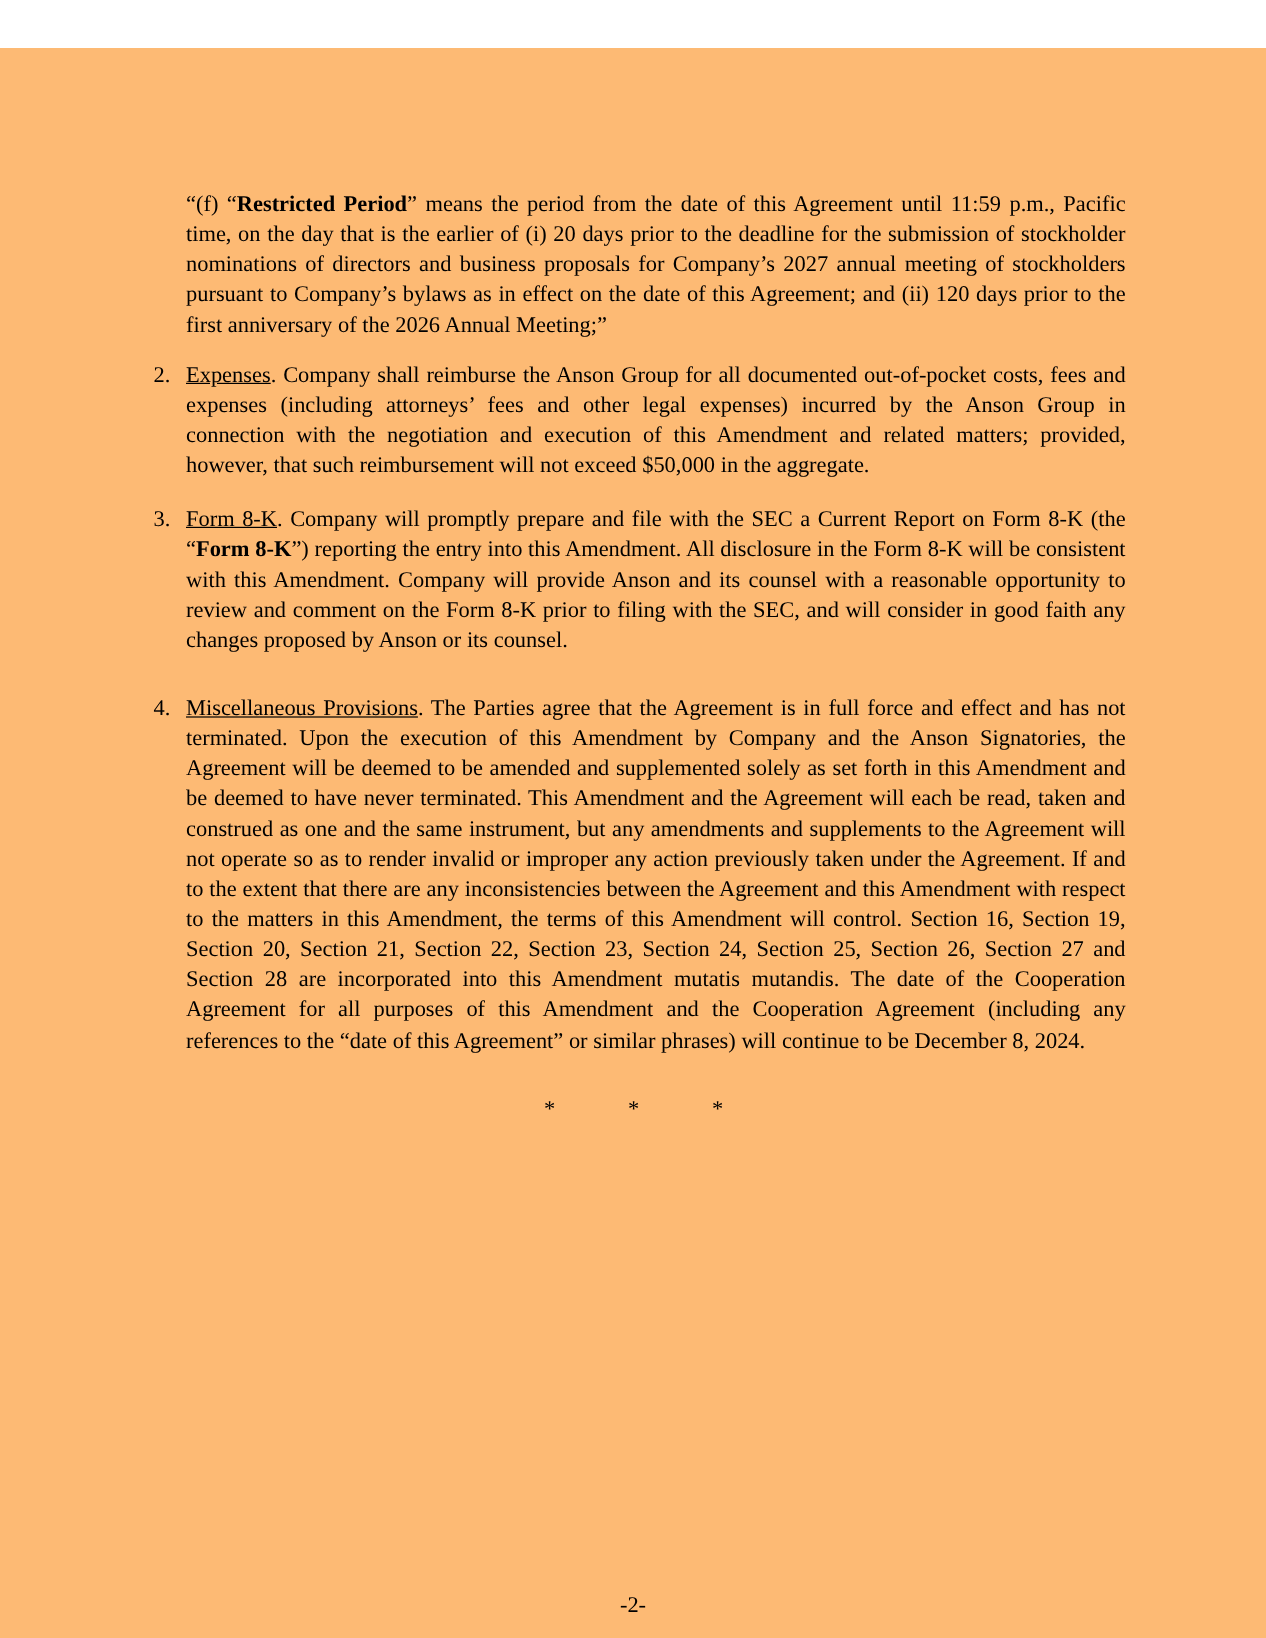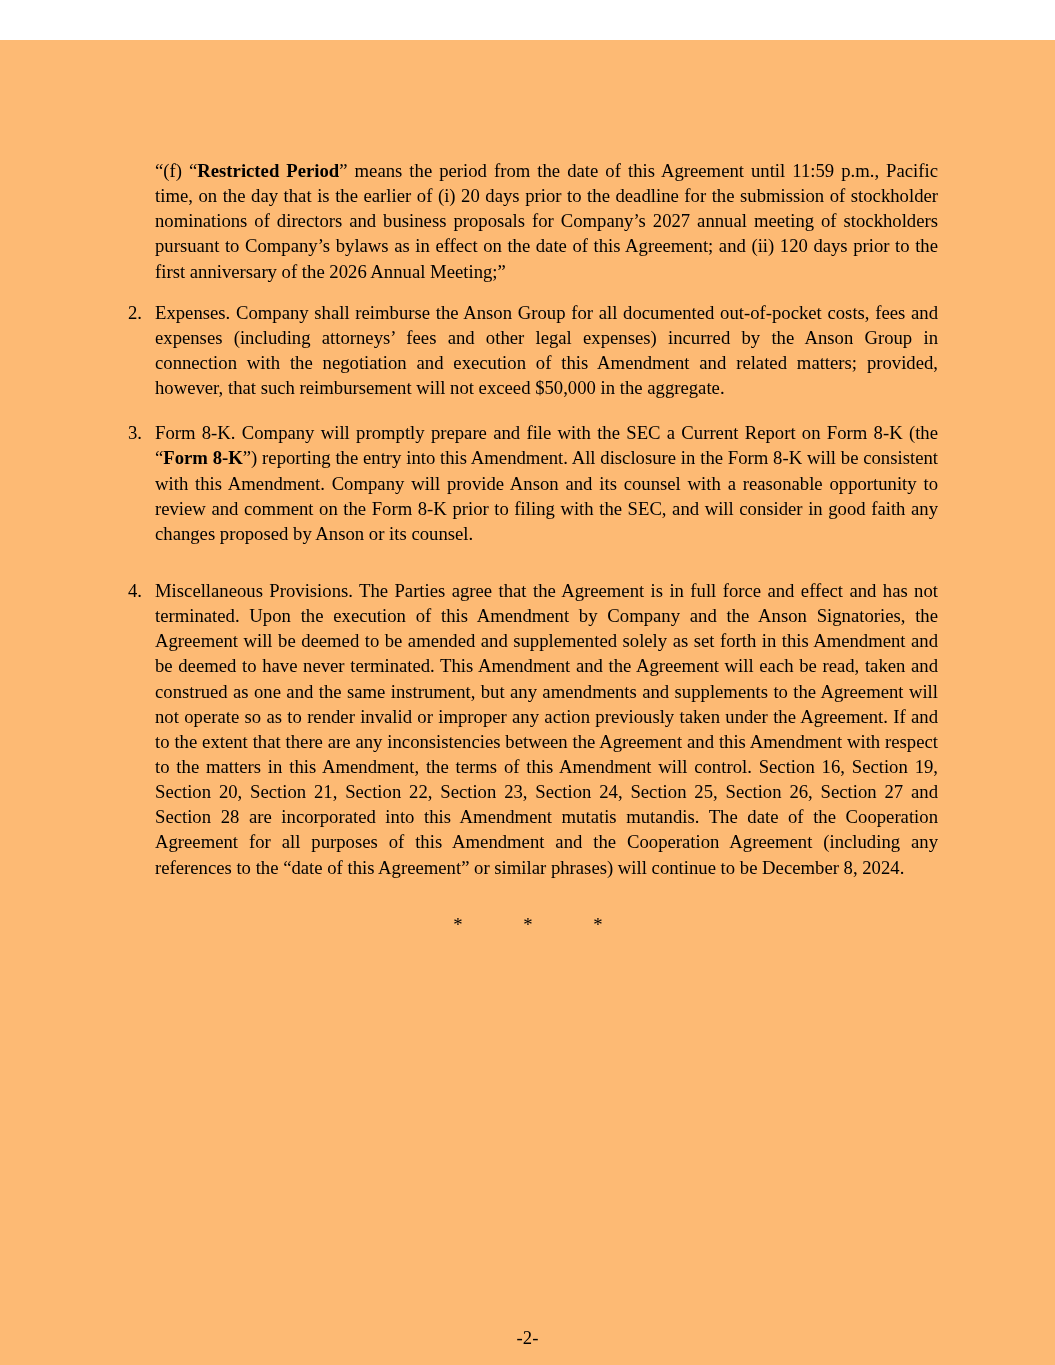--- a/index.html
+++ b/index.html
@@ -53,21 +53,21 @@
     top: 0;
     width: 22px;
     text-align: left;
     font-size: 18.7px;
     line-height: 1.345;
   }
   .item.gap-before {
     margin-top: 32px;
   }
   b, .b { font-weight: bold; }
-  .u { }
+  .u { text-decoration: underline; }
   .i { }
   .stars {
     margin-top: 34px;
     text-align: center;
     font-size: 18.7px;
     letter-spacing: 2px;
   }
   .stars span { display: inline-block; margin: 0 26px; }
   .footer {
     position: absolute;

